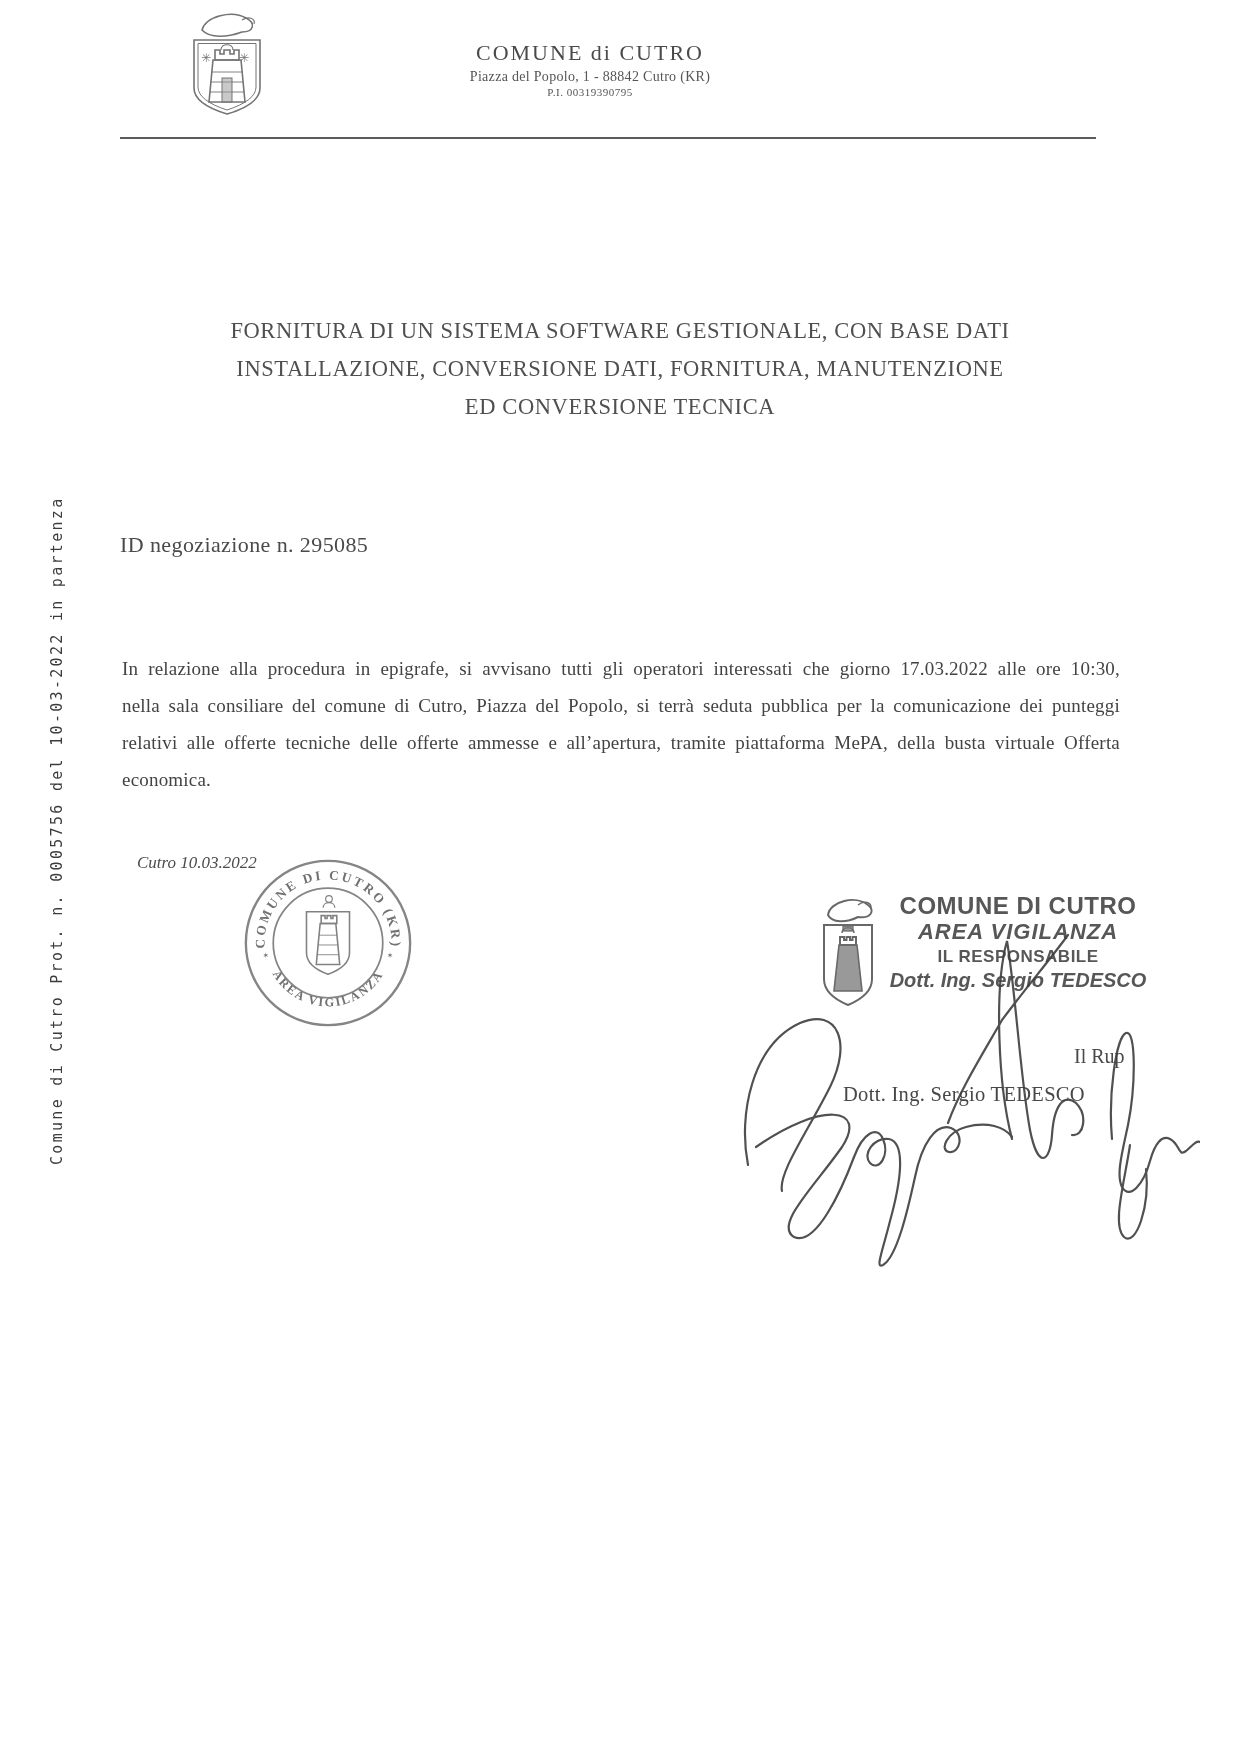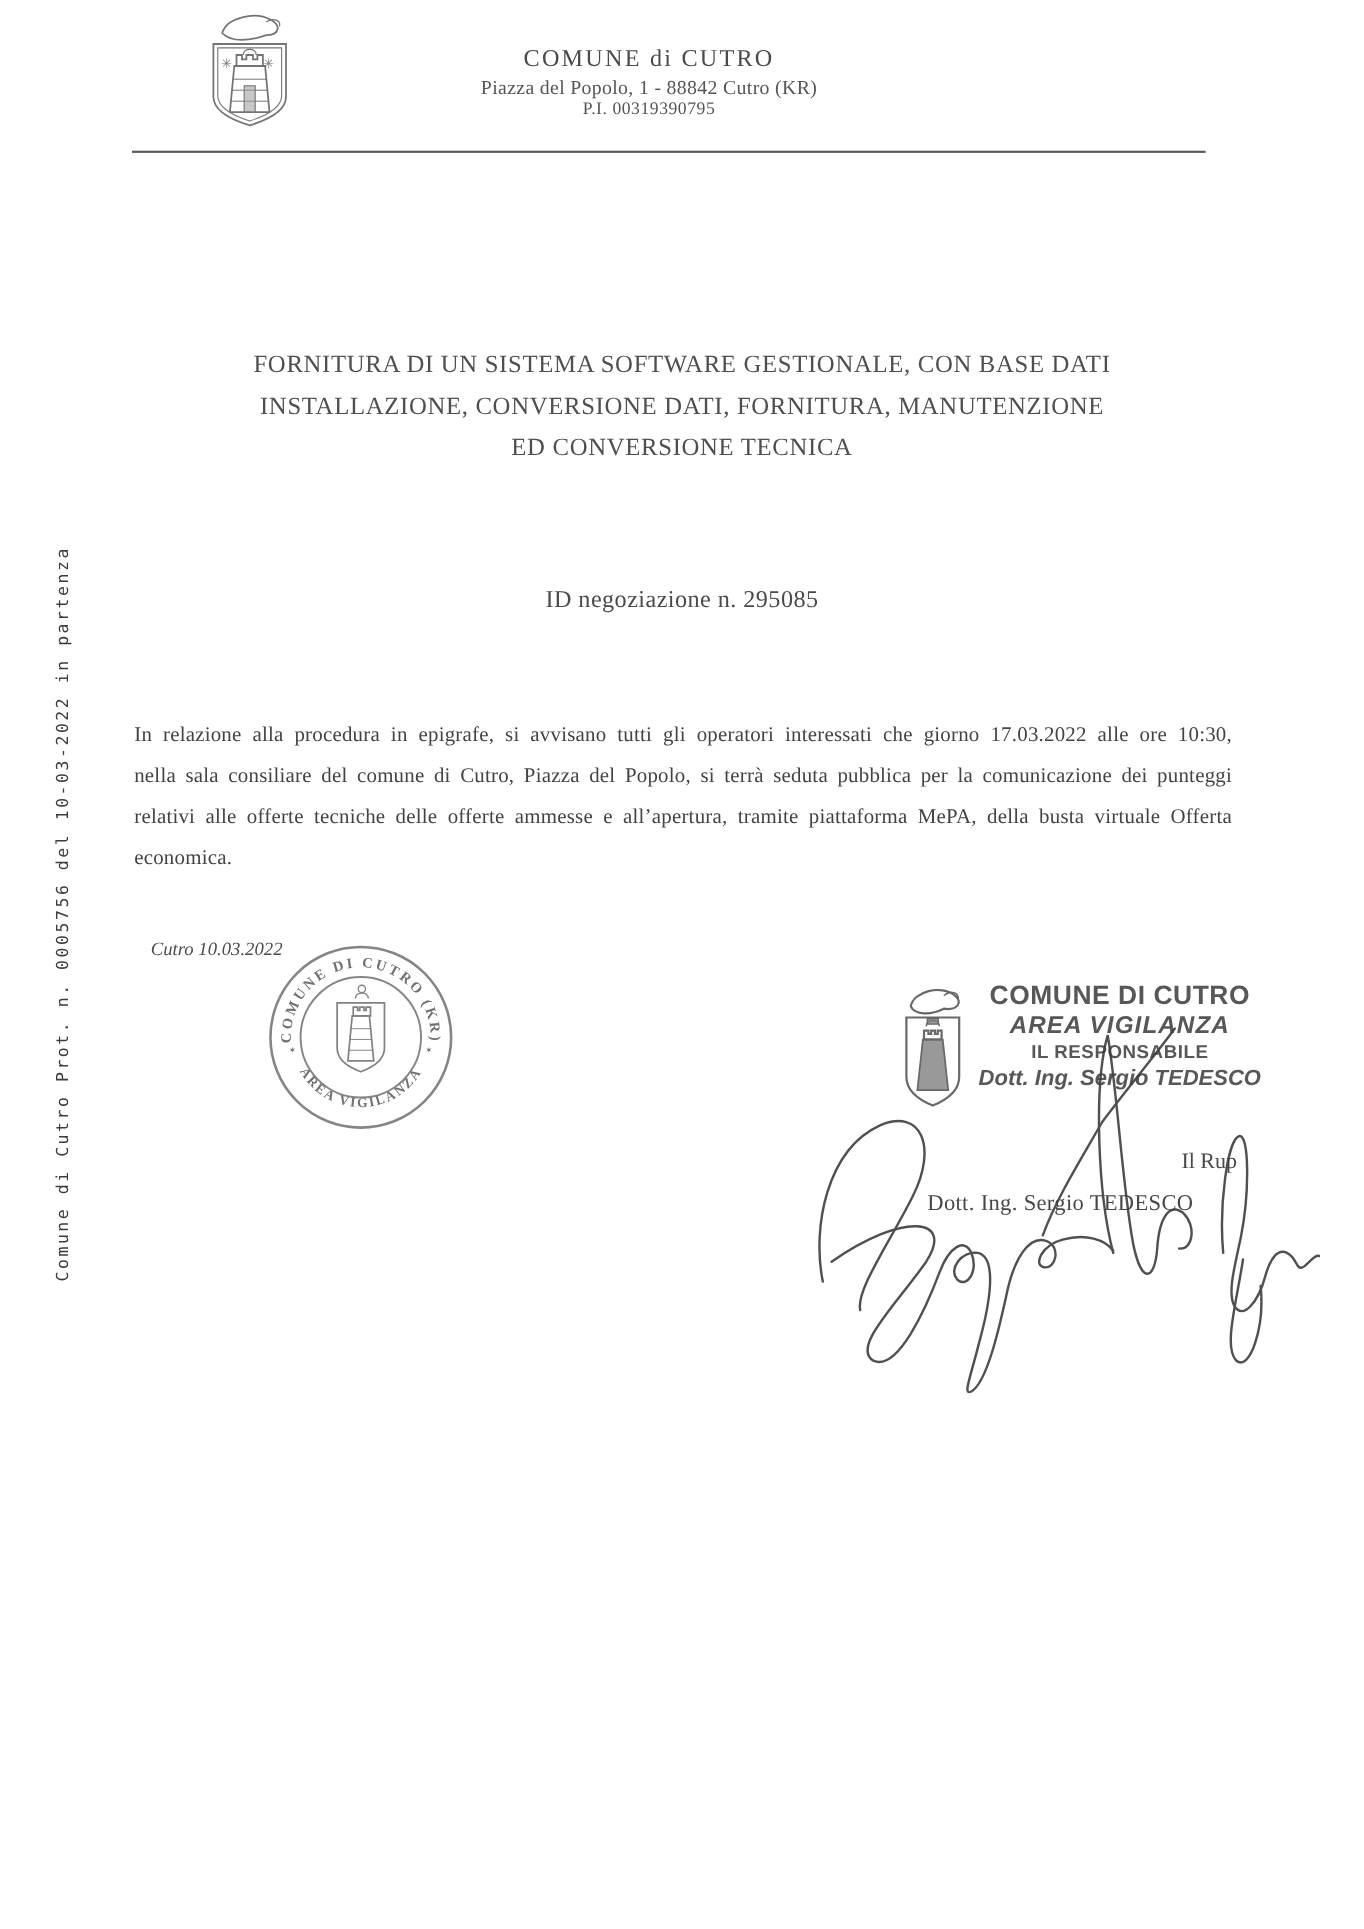--- a/index.html
+++ b/index.html
@@ -17,24 +17,24 @@
   
   #header-text{
     left:360px; top:40px; width:460px;
     text-align:center;
     color:#4e4e4e;
   }
   #header-name{
     font-size:22px; letter-spacing:2px; color:#4a4a4a;
   }
   #header-address{
-    font-size:18px; margin-top:3px; color:#555555; letter-spacing:0.3px;
+    font-size:14px; margin-top:3px; color:#555555; letter-spacing:0.3px;
   }
   #header-vat{
-    font-size:16px; margin-top:1px; color:#555555; letter-spacing:0.5px;
+    font-size:11px; margin-top:1px; color:#555555; letter-spacing:0.5px;
   }
   #header-rule{
     left:120px; top:137px; width:976px; height:0;
     border-top:2px solid #3e3e3e; opacity:.85;
   }
 
   
   #protocol-vertical{
     left:48px; top:1165px;
     width:672px;
@@ -51,21 +51,20 @@
   #doc-title{
     left:120px; top:312px; width:1000px;
     text-align:center;
     font-size:22.5px;
     line-height:38px;
     letter-spacing:0.6px;
     color:#4f4f4f;
   }
   #negotiation-id{
     left:120px; top:532px; width:1000px;
-    text-align:center;
     font-size:22px;
     color:#4a4a4a;
     letter-spacing:0.4px;
   }
 
   
   #body-paragraph{
     left:122px; top:650px; width:998px;
     font-size:19px;
     line-height:37px;

